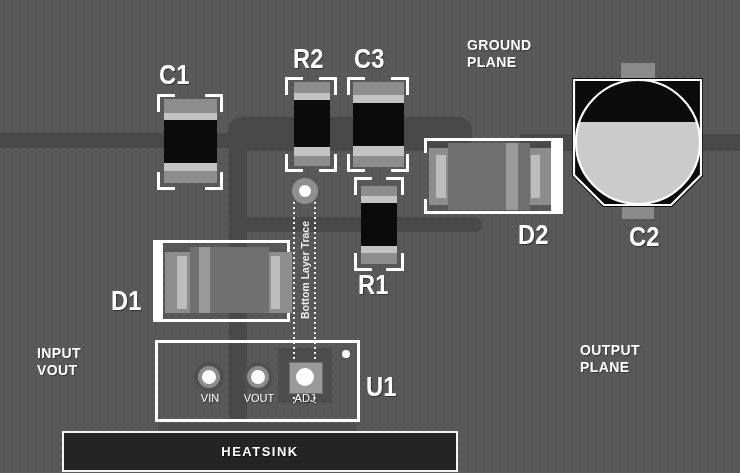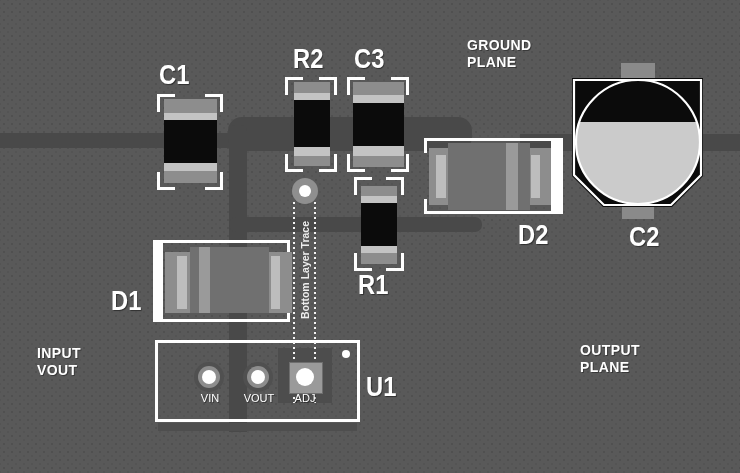--- a/index.html
+++ b/index.html
@@ -197,20 +197,23 @@
 
   <div class="abs round" style="left:243px;top:362px;width:30px;height:30px;background:#505050;"></div>
   <div class="abs round" style="left:247px;top:366px;width:22px;height:22px;background:#8d8d8d;"></div>
   <div class="abs round" style="left:251px;top:370px;width:14px;height:14px;background:#ffffff;"></div>
 
   <div class="abs round" style="left:342px;top:350px;width:8px;height:8px;background:#ffffff;"></div>
   <div class="refdes" style="left:366px;top:374px;">U1</div>
 
   <div class="abs" style="left:158px;top:423px;width:199px;height:8px;background:#4e4e4e;"></div>
 
+  <div class="hs" style="left:62px;top:431px;width:392px;height:37px;">
+    <span>HEATSINK</span>
+  </div>
 
   <div class="dotline" style="left:293px;top:202px;height:201px;"></div>
   <div class="dotline" style="left:314px;top:202px;height:201px;"></div>
 
   <div class="abs" style="left:289px;top:362px;width:32px;height:30px;background:#9a9a9a;border:1px solid #6e6e6e;"></div>
   <div class="abs round" style="left:296px;top:368px;width:18px;height:18px;background:#ffffff;"></div>
 
   <div class="pinlbl" style="left:210px;top:393px;">VIN</div>
   <div class="pinlbl" style="left:259px;top:393px;">VOUT</div>
   <div class="pinlbl" style="left:305px;top:393px;">ADJ</div>

